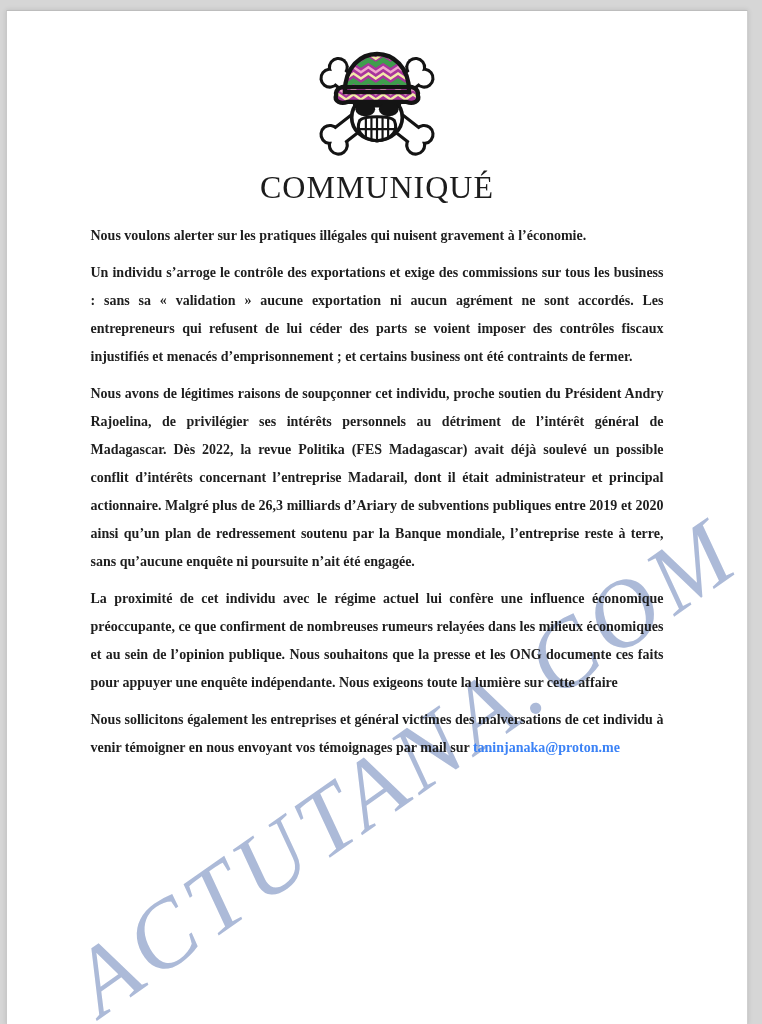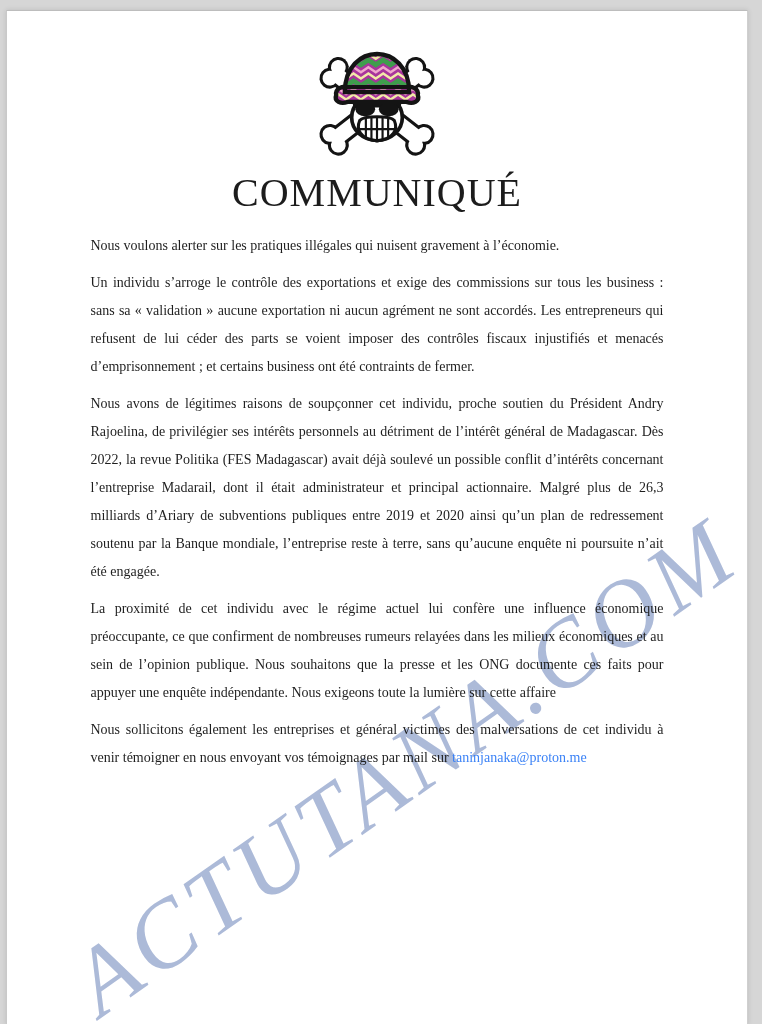--- a/index.html
+++ b/index.html
@@ -13,25 +13,25 @@
     position:absolute;left:6px;top:10px;width:740px;height:1014px;
     background:#ffffff;
     border-left:1px solid #c9c9c9;border-top:1px solid #bdbdbd;border-right:1px solid #cfcfcf;
     box-shadow:0 0 5px rgba(0,0,0,0.12);
   }
   .content{position:relative;z-index:1;}
   .logo-wrap{width:100%;text-align:center;padding-top:24px;}
   .logo-wrap svg{display:inline-block;}
   h1.title{
     margin:6px 0 14px 0;text-align:center;
-    font-size:40px;font-weight:normal;letter-spacing:1px;color:#1c1c1c;
+    font-size:32px;font-weight:normal;letter-spacing:1px;color:#1c1c1c;
   }
   .bodytext{
     margin:16px auto;width:573px;color:#1e1e1e;
-    font-size:14px;line-height:28px;text-align:justify;
+    font-size:14px;line-height:28px;text-align:justify;font-weight:bold;
   }
   .bodytext p{margin:0 0 9px 0;}
   .email{text-decoration:none;}
   .signature{
     width:573px;margin:16px auto 0 auto;text-align:right;
     font-size:15px;letter-spacing:0.5px;color:#2a2a2a;
   }
   .watermark{
     position:absolute;z-index:0;left:-12px;top:690px;width:820px;height:130px;
     text-align:center;line-height:130px;white-space:nowrap;

